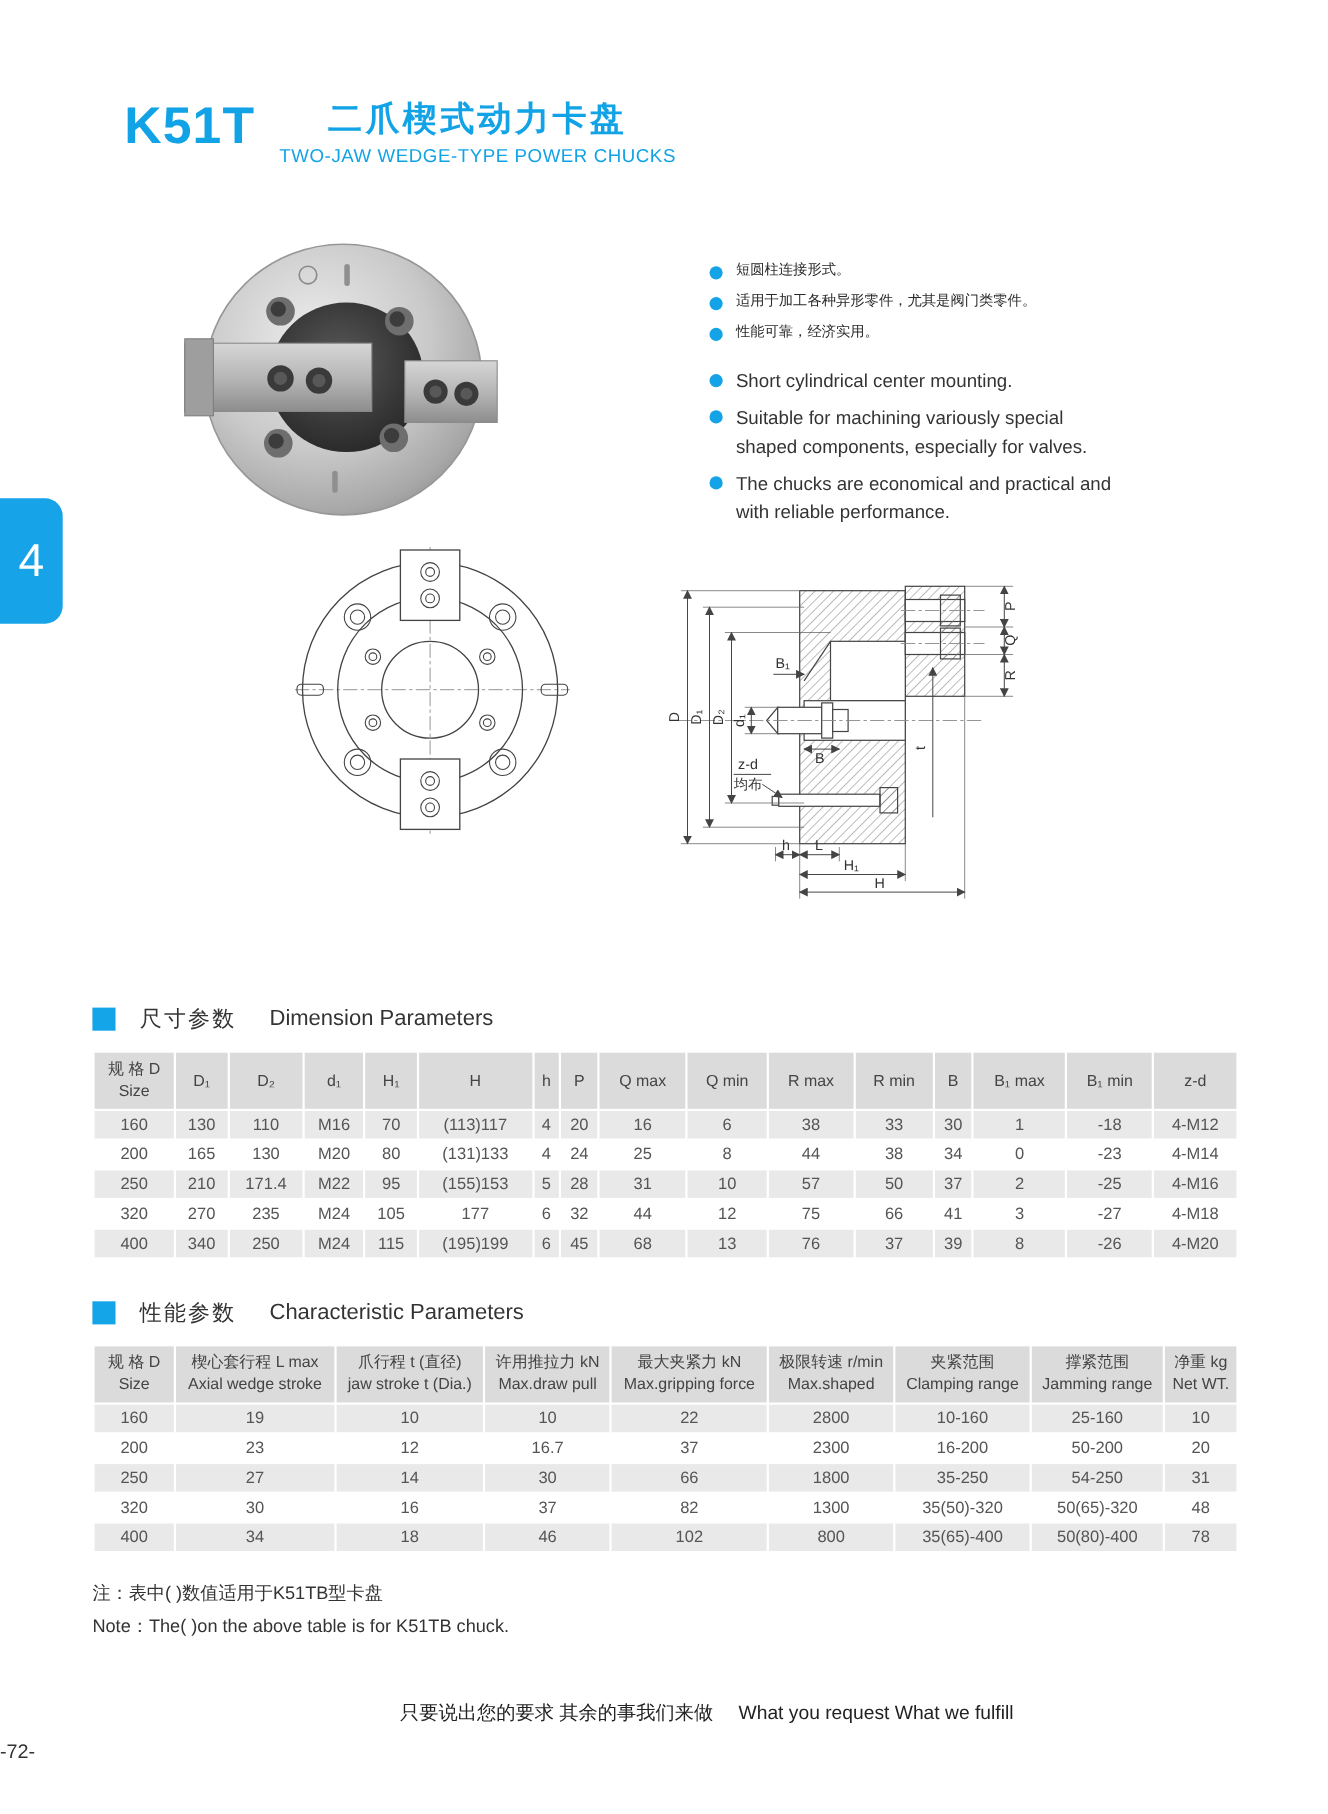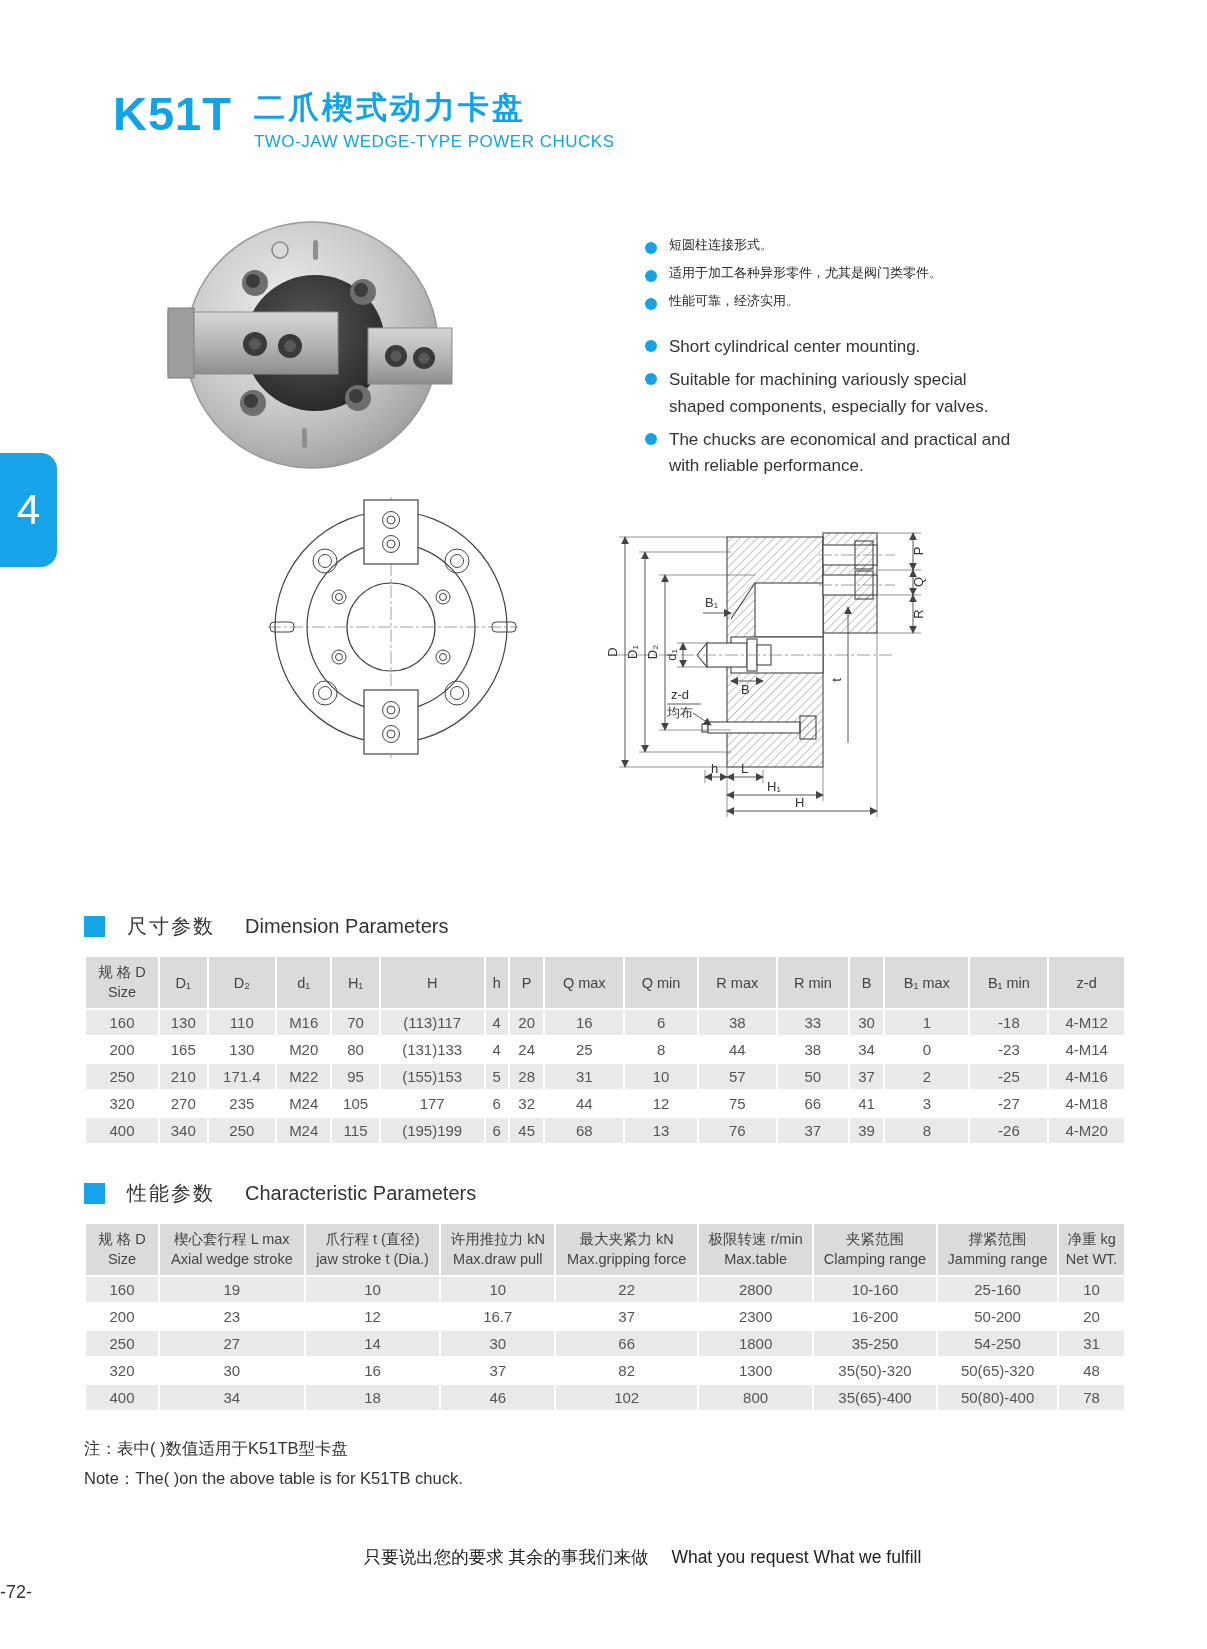--- a/index.html
+++ b/index.html
@@ -1,20 +1,20 @@
 <!DOCTYPE html>
 <html><head>
 <meta charset="utf-8">
 <style>
   * { margin:0; padding:0; box-sizing:border-box; }
   body { background:#ffffff; font-family:"Liberation Sans","DejaVu Sans",sans-serif; }
   .page { position:relative; width:1207px; height:1649px; background:#fff; overflow:hidden; }
 
   
-  .hdr { position:absolute; left:113px; top:90px; display:flex; align-items:flex-start; }
+  .hdr { position:absolute; left:113px; top:90px; display:flex; align-items:flex-start;text-align:center; }
   .hdr .model { font-size:47px; font-weight:700; color:#12a3e6; letter-spacing:1px; line-height:1; }
   .hdr .titles { margin-left:22px; }
   .hdr .t-zh { font-size:31px; color:#12a3e6; font-weight:600; letter-spacing:3px; line-height:1.15; }
   .hdr .t-en { font-size:17px; color:#12a3e6; font-weight:500; letter-spacing:0.5px; margin-top:6px; }
 
   
   .side-tab { position:absolute; left:0; top:453px; width:57px; height:114px; background:#17a3e8;
     border-radius:0 16px 16px 0; display:flex; align-items:center; justify-content:center;
     color:#fff; font-size:42px; }
 
@@ -425,21 +425,21 @@
           <th>
             <div>许用推拉力 kN</div>
             <div>Max.draw pull</div>
           </th>
           <th>
             <div>最大夹紧力 kN</div>
             <div>Max.gripping force</div>
           </th>
           <th>
             <div>极限转速 r/min</div>
-            <div>Max.table</div>
+            <div>Max.shaped</div>
           </th>
           <th>
             <div>夹紧范围</div>
             <div>Clamping range</div>
           </th>
           <th>
             <div>撑紧范围</div>
             <div>Jamming range</div>
           </th>
           <th>

